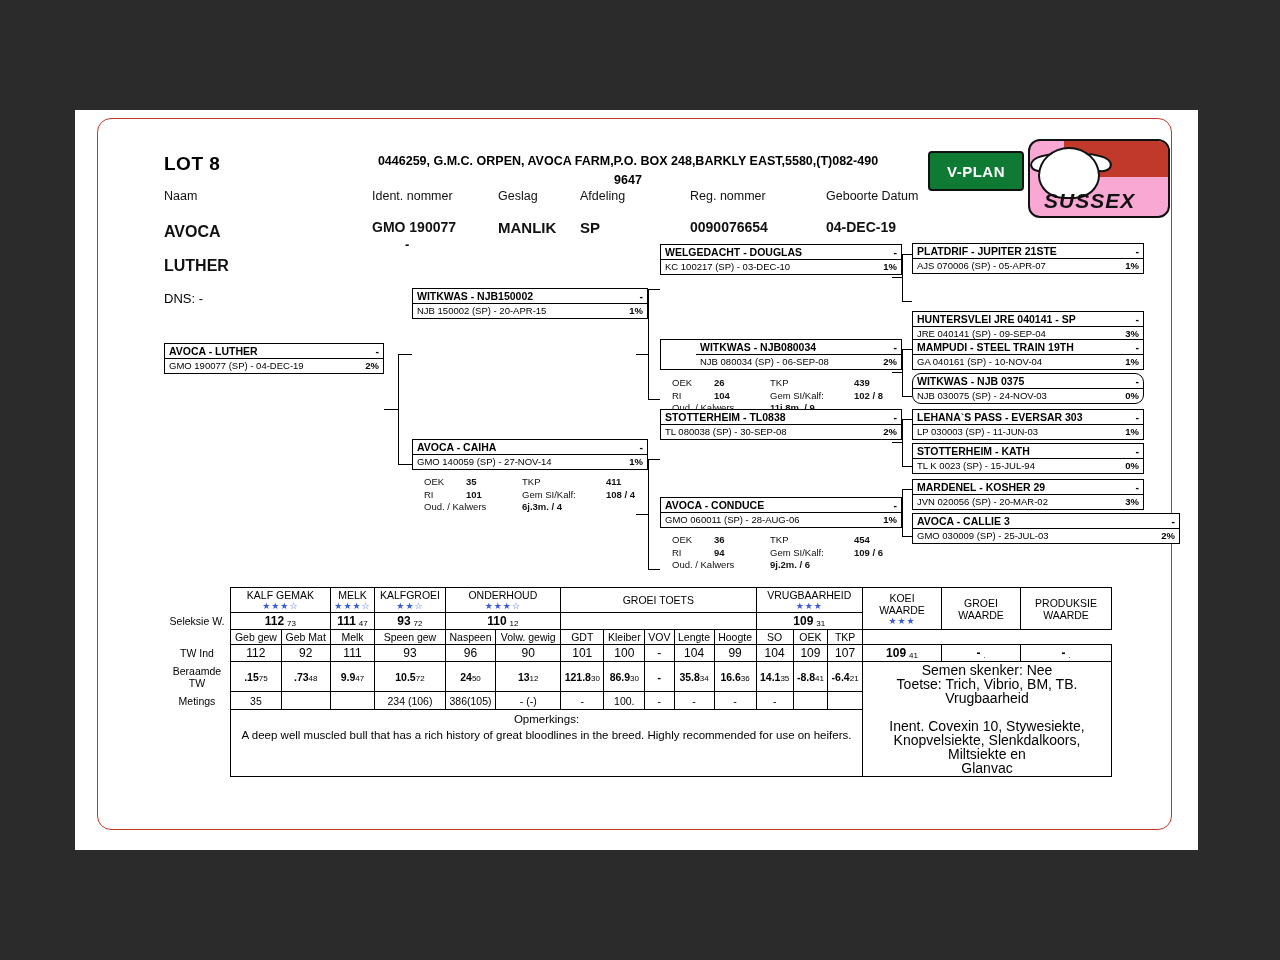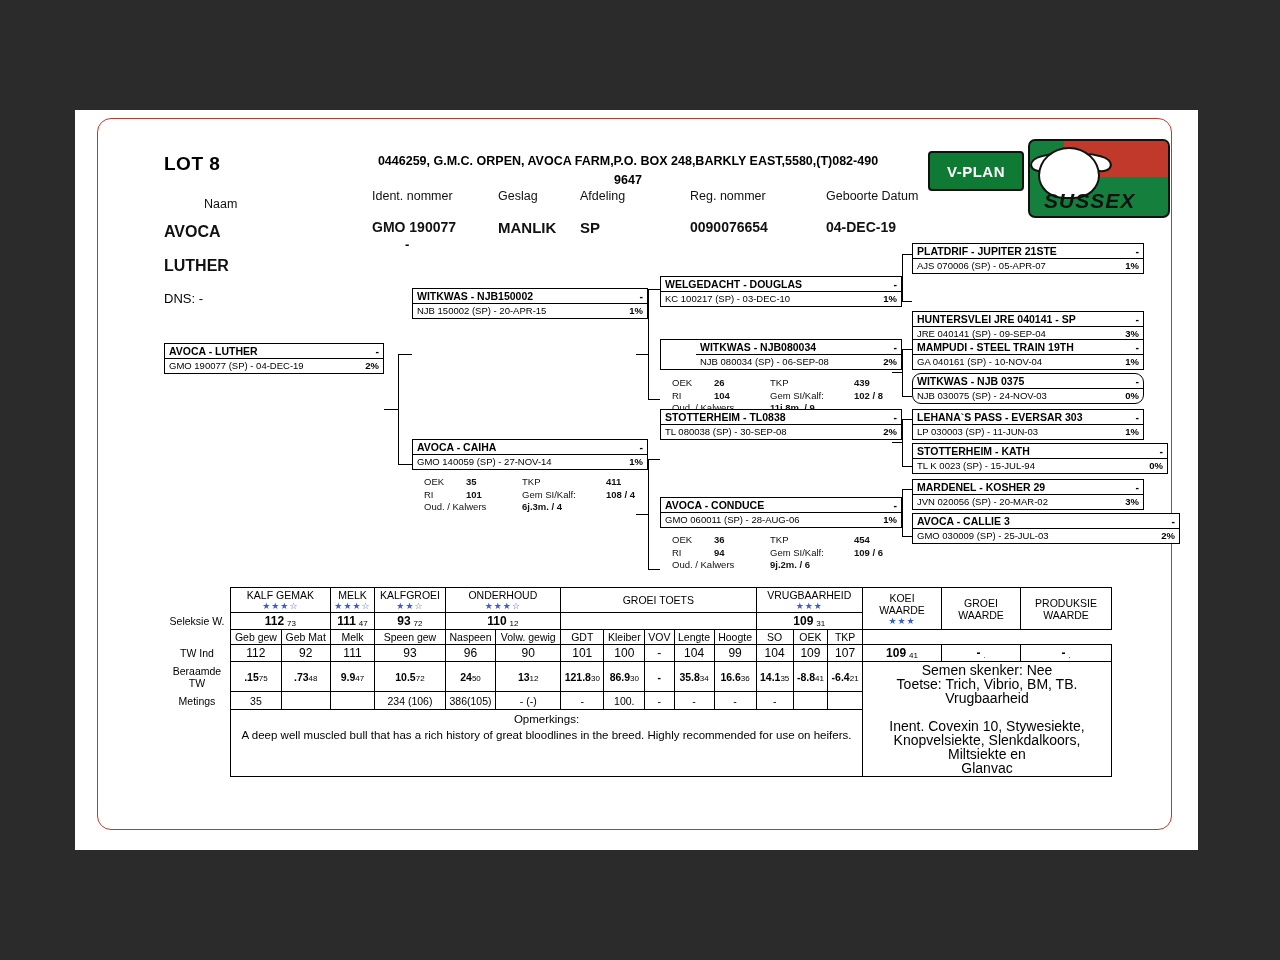--- a/index.html
+++ b/index.html
@@ -45,21 +45,21 @@
     background: #0f7a34; border: 2px solid #111;
     border-radius: 4px;
     display: flex; align-items: center; justify-content: center;
   }
   #logo-vplan .txt {
     color: #fff; font-weight: bold; font-size: 15px; 
     letter-spacing: .5px;
   }
   #logo-sussex {
     left: 930px; top: 20px; width: 138px; height: 75px;
-    background: #15803d; border: 2px solid #111; border-radius: 7px;
+    background: #f9a8d4; border: 2px solid #111; border-radius: 12px;
     overflow: hidden;
   }
   #logo-sussex .red {
     position: absolute; right: 0; top: 0; width: 104px; height: 36px;
     background: #c0392b;
   }
   #logo-sussex .head {
     position: absolute; left: 8px; top: 6px; width: 58px; height: 48px;
     background: #fff; border: 2px solid #111;
     border-radius: 50% 50% 42% 42% / 55% 55% 45% 45%;
@@ -149,21 +149,21 @@
     </div>
 
     <div class="abs" id="logo-sussex">
       <div class="red"></div>
       <div class="ear-l"></div>
       <div class="ear-r"></div>
       <div class="head"></div>
       <div class="name">SUSSEX</div>
     </div>
 
-    <div class="abs idlabel" style="left:66px;top:78px;margin-left:40px;">Naam</div>
+    <div class="abs idlabel" style="left:66px;top:70px;">Naam</div>
     <div class="abs idlabel" style="left:274px;top:70px;">Ident. nommer</div>
     <div class="abs idlabel" style="left:400px;top:70px;">Geslag</div>
     <div class="abs idlabel" style="left:482px;top:70px;">Afdeling</div>
     <div class="abs idlabel" style="left:592px;top:70px;">Reg. nommer</div>
     <div class="abs idlabel" style="left:728px;top:70px;">Geboorte Datum</div>
 
     <div class="abs idvalue" id="animal-name">AVOCA</div>
     <div class="abs idvalue" id="animal-name2">LUTHER</div>
     <div class="abs" id="dns-line">DNS: -</div>
 
@@ -254,21 +254,21 @@
         <span class="c2">101</span>
         <span class="c3">Gem SI/Kalf:</span>
         <span class="c4">108 / 4</span>
       </div>
       <div class="row">
         <span class="c1" style="width:98px;">Oud. / Kalwers</span>
         <span class="c4">6j.3m. / 4</span>
       </div>
     </div>
 
-    <div class="abs pbox" style="left:562px;top:125px;width:242px;margin-top:32px;">
+    <div class="abs pbox" style="left:562px;top:125px;width:242px;">
       <div class="r1">
         <span>WELGEDACHT -  DOUGLAS</span>
         <span>-</span>
       </div>
       <div class="r2">
         <span>KC  100217 (SP) - 03-DEC-10</span>
         <span class="pct">1%</span>
       </div>
     </div>
 
@@ -386,21 +386,21 @@
     <div class="abs pbox" style="left:814px;top:290px;width:232px;">
       <div class="r1">
           <span>LEHANA`S PASS -  EVERSAR 303</span>
           <span>-</span>
         </div>
       <div class="r2">
           <span>LP  030003 (SP) - 11-JUN-03</span>
           <span class="pct">1%</span>
         </div>
     </div>
-    <div class="abs pbox" style="left:814px;top:324px;width:256px;">
+    <div class="abs pbox" style="left:814px;top:324px;width:232px;">
       <div class="r1">
           <span>STOTTERHEIM -  KATH</span>
           <span>-</span>
         </div>
       <div class="r2">
           <span>TL  K 0023 (SP) - 15-JUL-94</span>
           <span class="pct">0%</span>
         </div>
     </div>
     <div class="abs pbox" style="left:814px;top:360px;width:232px;text-align:right;">

